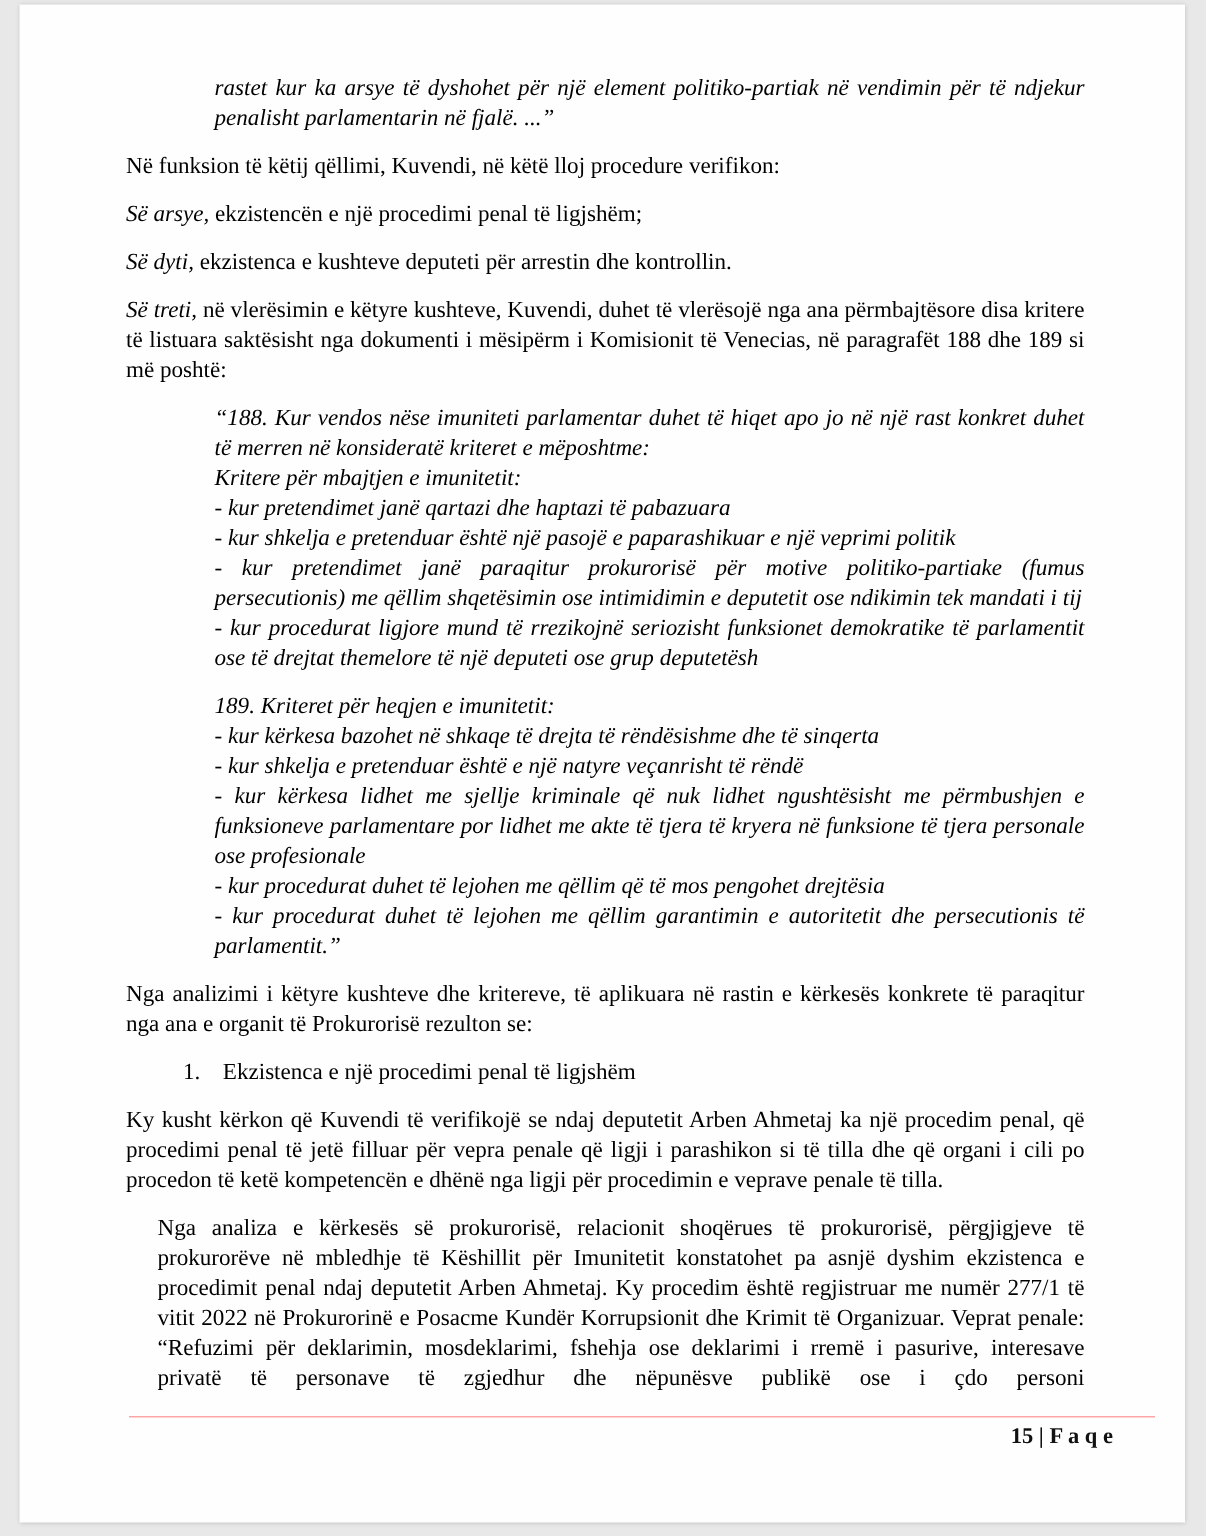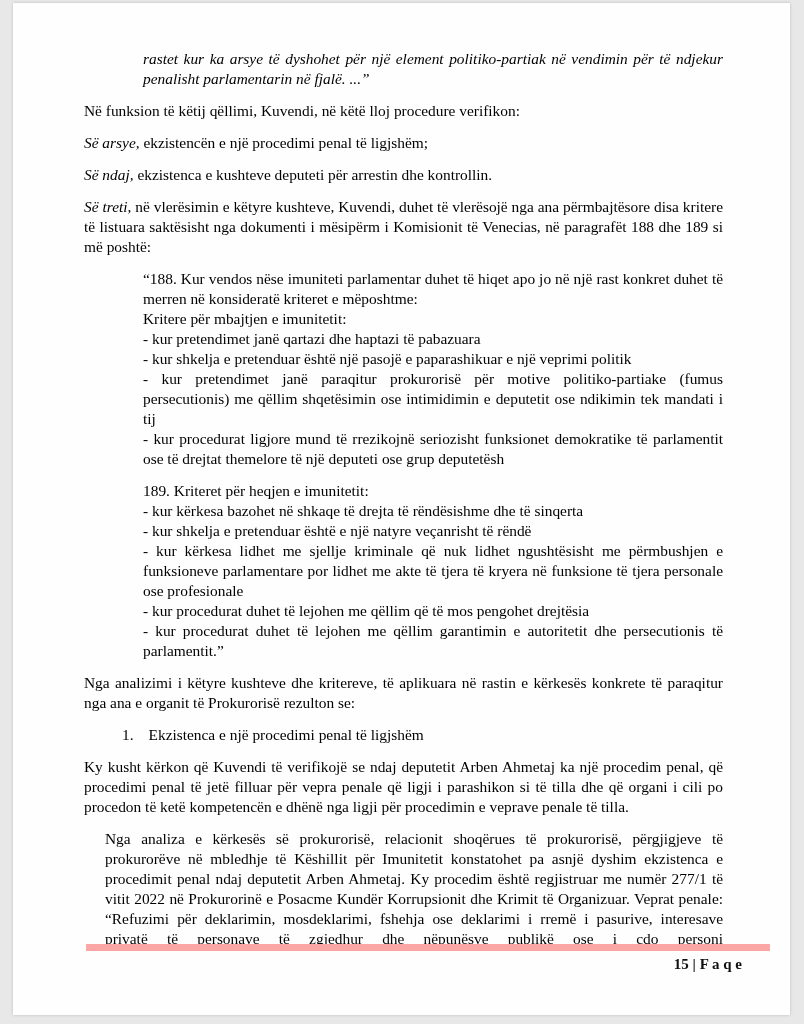--- a/index.html
+++ b/index.html
@@ -31,35 +31,35 @@
     right: 67px;
     top: 46px;
     color: #000000;
     font-size: 15.4px;
     line-height: 20px;
     text-align: justify;
   }
   .para { margin: 0 0 12px 0; }
   .indent { margin-left: 59px; }
   .italic { font-style: italic; }
-  .quote-block { margin: 10px 0 12px 59px; }
+  .quote-block { margin: 10px 0 12px 59px; font-style: italic; }
   .quote-block p { margin: 0; text-align: justify; }
   .num-item {
     margin: 0 0 12px 38px;
     text-align: left;
   }
   .num-item .num { display: inline-block; }
   .num-item .txt { padding-left: 15px; }
   .justify-last { text-align-last: justify; margin-left: 21px; }
   .footer {
     position: absolute;
     left: 73px;
     width: 684px;
     top: 941px;
-    border-top: 7px solid #fca5a5;
+    border-top: 1px solid #fca5a5;
     text-align: right;
     padding-top: 4px;
     box-sizing: border-box;
   }
   .footer .footer-text {
     display: inline-block;
     margin-right: 28px;
     font-weight: bold;
     font-size: 15px;
     color: #111111;
@@ -72,21 +72,21 @@
   <div class="paper">
 
     <div class="content">
 
       <p class="para indent italic">rastet kur ka arsye të dyshohet për një element politiko-partiak në vendimin për të ndjekur penalisht parlamentarin në fjalë. ...”</p>
 
       <p class="para">Në funksion të këtij qëllimi, Kuvendi, në këtë lloj procedure verifikon:</p>
 
       <p class="para"><span class="italic">Së arsye,</span><span> ekzistencën e një procedimi penal të ligjshëm;</span></p>
 
-      <p class="para"><span class="italic">Së ndaj,</span><span> ekzistenca e kushteve deputeti për arrestin dhe kontrollin.</span></p>
+      <p class="para"><span class="italic">Së dyti,</span><span> ekzistenca e kushteve deputeti për arrestin dhe kontrollin.</span></p>
 
       <p class="para"><span class="italic">Së treti,</span><span> në vlerësimin e këtyre kushteve, Kuvendi, duhet të vlerësojë nga ana përmbajtësore disa kritere të listuara saktësisht nga dokumenti i mësipërm i Komisionit të Venecias, në paragrafët 188 dhe 189 si më poshtë:</span></p>
 
       <div class="quote-block">
         <p>“188. Kur vendos nëse imuniteti parlamentar duhet të hiqet apo jo në një rast konkret duhet të merren në konsideratë kriteret e mëposhtme:</p>
         <p>Kritere për mbajtjen e imunitetit:</p>
         <p>- kur pretendimet janë qartazi dhe haptazi të pabazuara</p>
         <p>- kur shkelja e pretenduar është një pasojë e paparashikuar e një veprimi politik</p>
         <p>- kur pretendimet janë paraqitur prokurorisë për motive politiko-partiake (fumus persecutionis) me qëllim shqetësimin ose intimidimin e deputetit ose ndikimin tek mandati i tij</p>
         <p>- kur procedurat ligjore mund të rrezikojnë seriozisht funksionet demokratike të parlamentit ose të drejtat themelore të një deputeti ose grup deputetësh</p>

